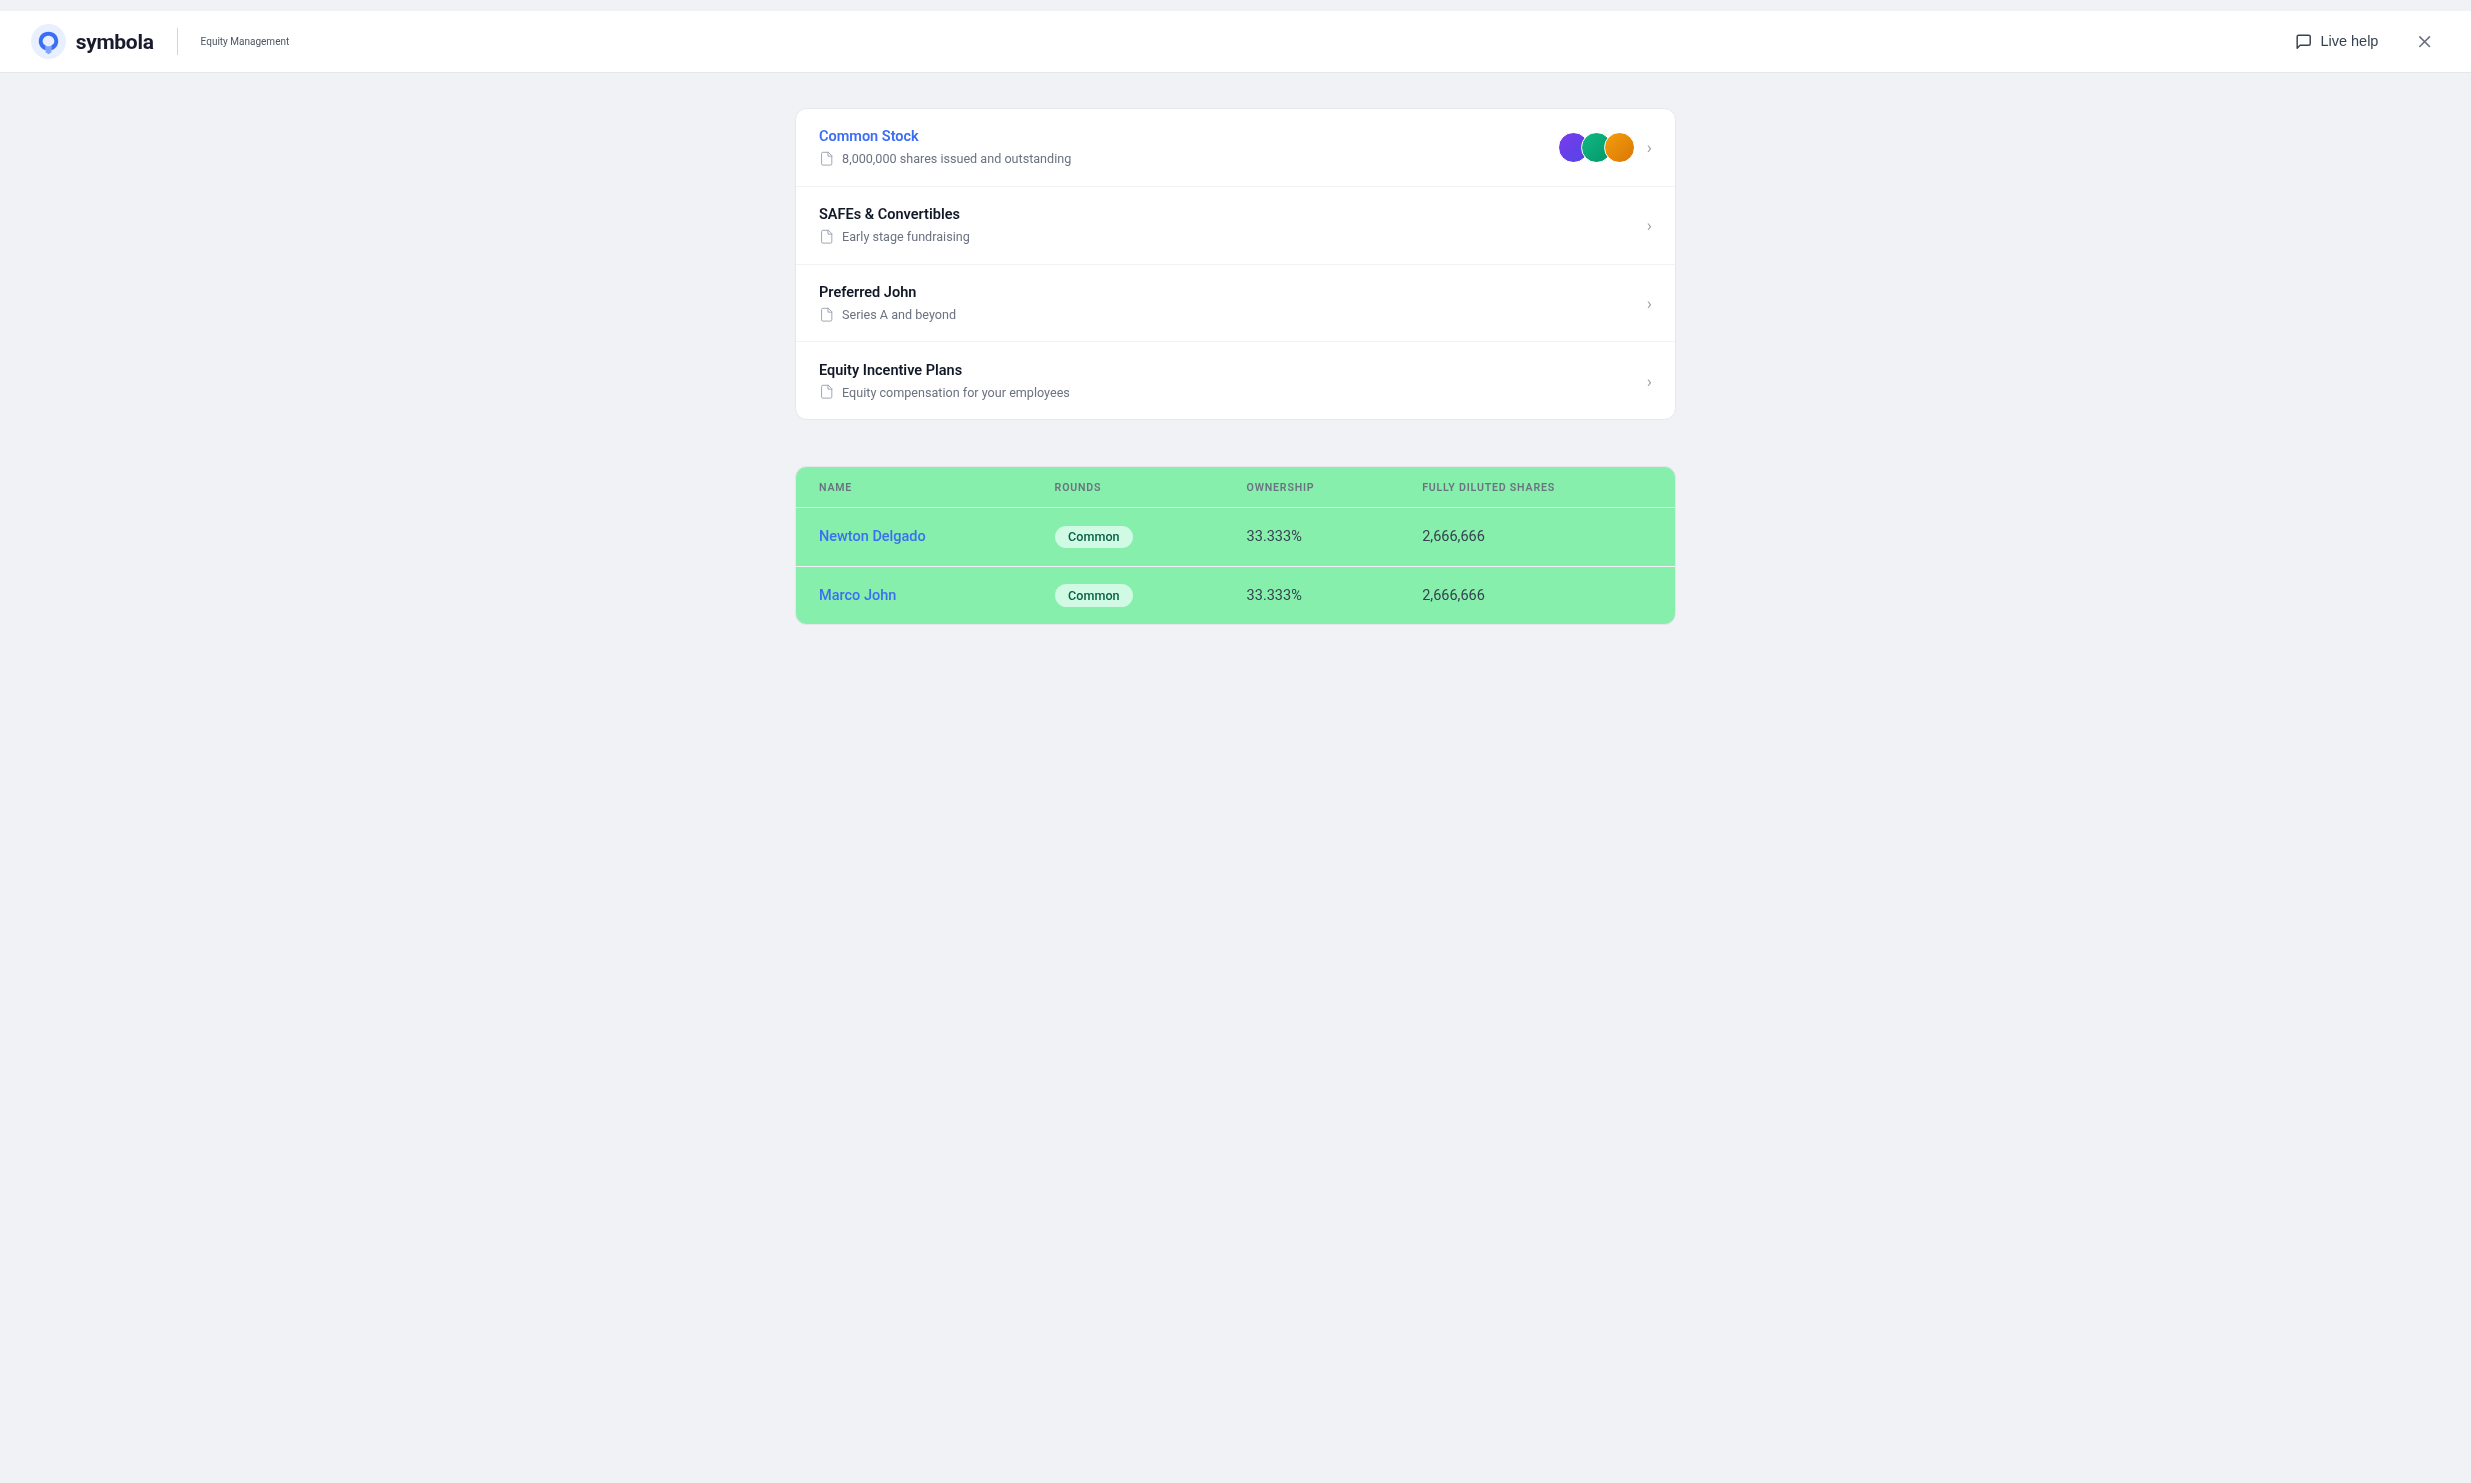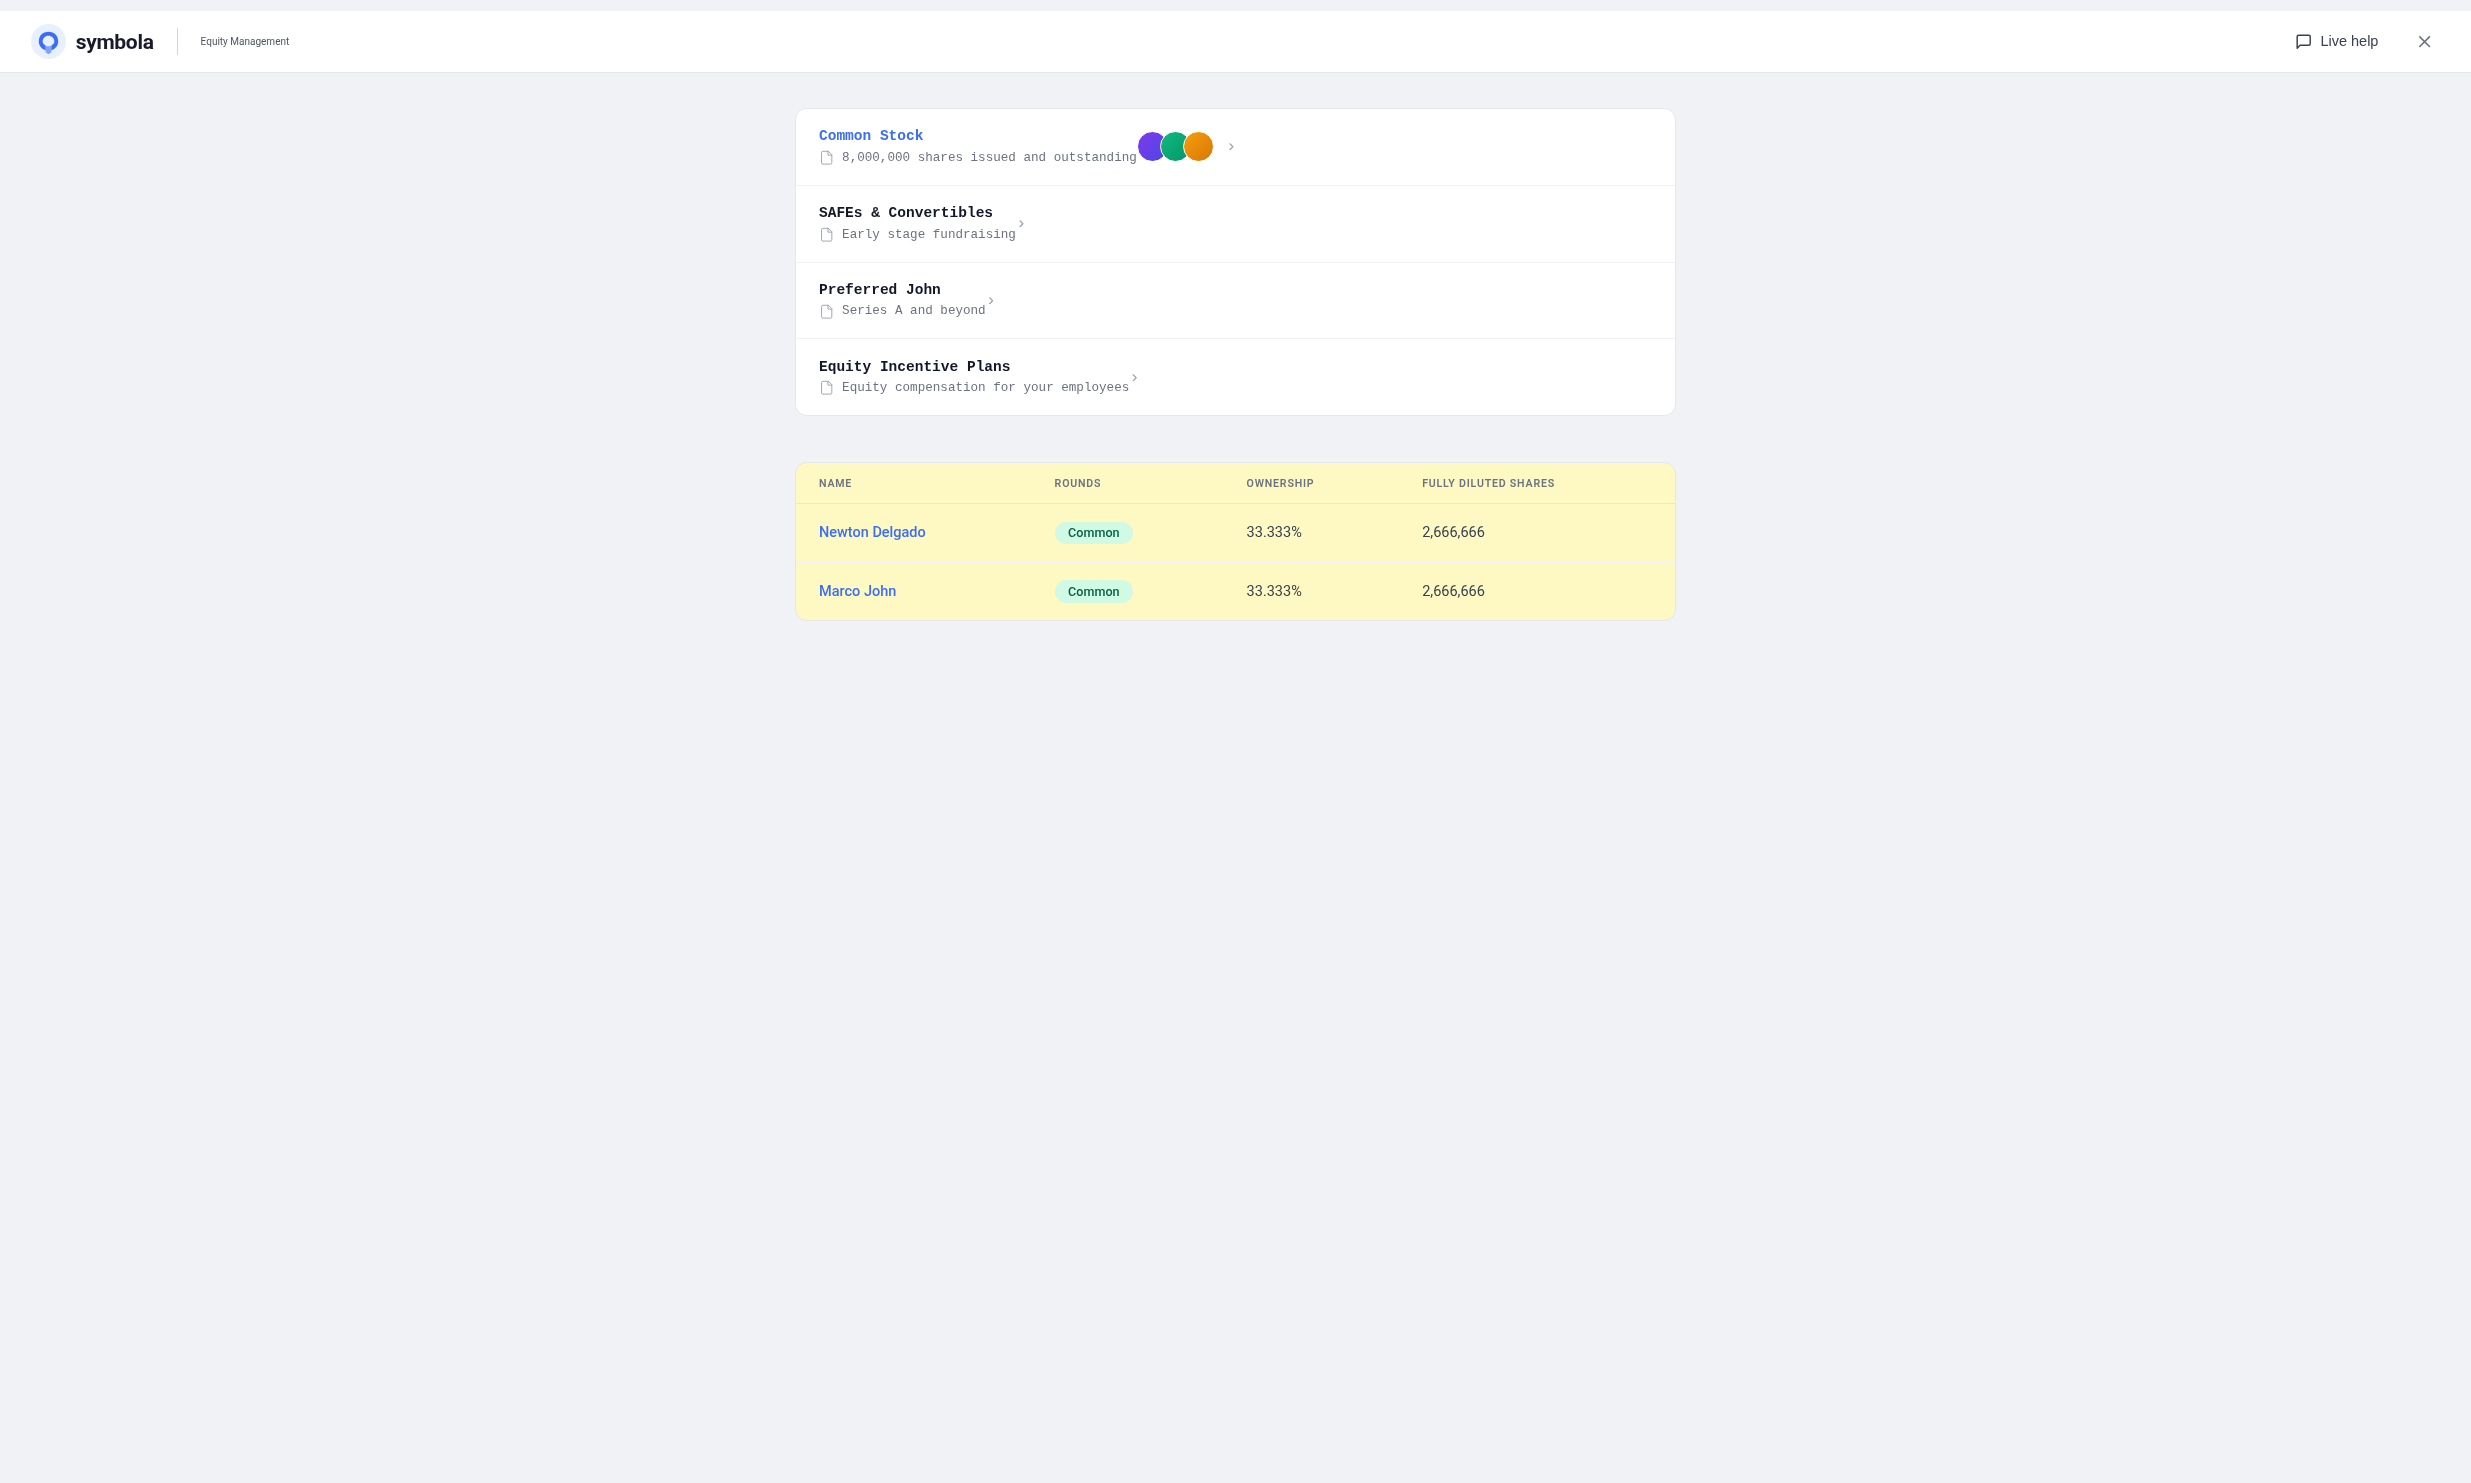--- a/index.html
+++ b/index.html
@@ -142,26 +142,25 @@
     .card {
       background: #fff;
       border-radius: 11.6px;
       border: 1px solid #e5e7eb;
       overflow: hidden;
     }
 
     .card-row {
       display: flex;
       align-items: center;
-      justify-content: flex-start;
+      justify-content: space-between;
       padding: 19.3px 23px;
       border-bottom: 1px solid #f0f2f5;
       cursor: pointer;
       transition: background 0.15s;
-      font-family: Liberation Mono, monospace;
     }
 
     .card-row:last-child {
       border-bottom: none;
     }
 
     .card-row-left {
       display: flex;
       flex-direction: column;
       gap: 5.8px;
@@ -215,21 +214,21 @@
     
     .doc-icon {
       width: 15.4px;
       height: 15.4px;
       color: #9ca3af;
       flex-shrink: 0;
     }
 
     
     .table-wrapper {
-      background: #fef9c3;
+      background: #86efac;
       border-radius: 11.6px;
       border: 1px solid #e5e7eb;
       overflow: hidden;
     }
 
     table {
       width: 100%;
       border-collapse: collapse;
     }
 

